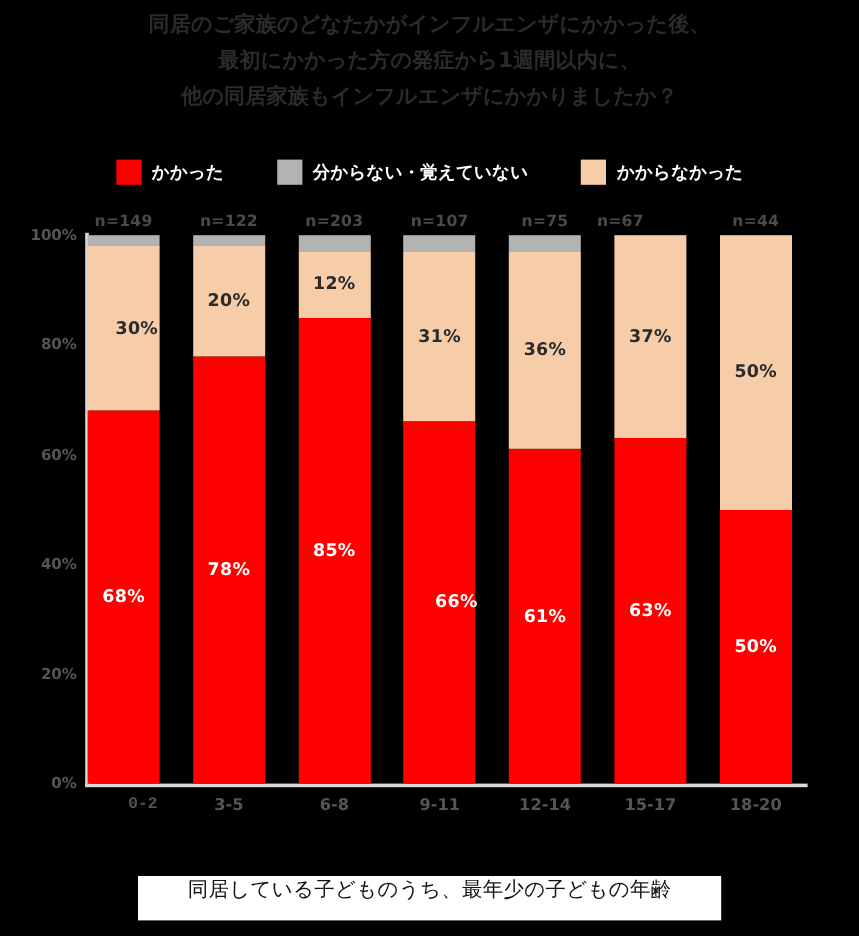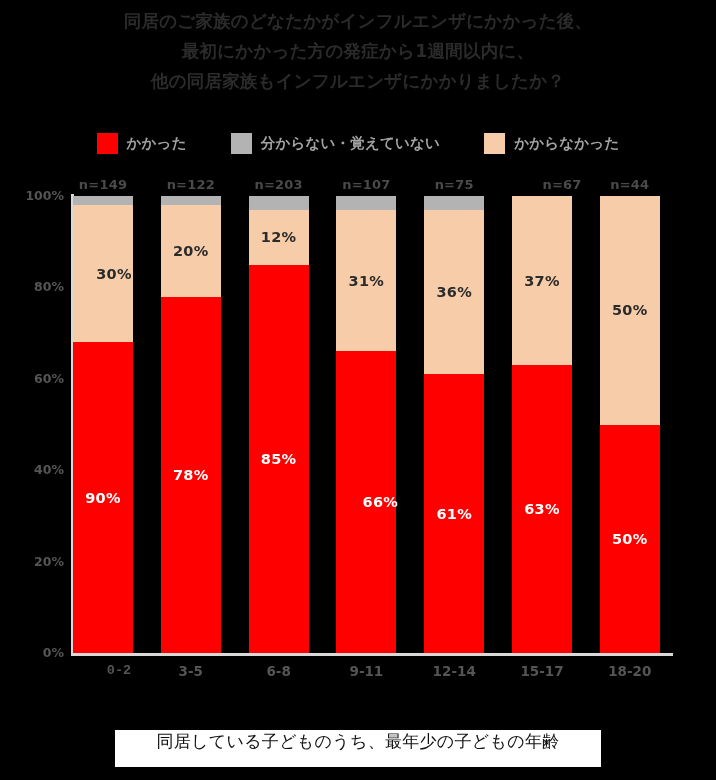--- a/index.html
+++ b/index.html
@@ -48,21 +48,21 @@
     align-items: center;
     gap: 9px;
   }
   .legend-swatch {
     width: 21px;
     height: 21px;
     display: block;
     flex: 0 0 auto;
   }
   .legend-label {
-    color: #a3a3a3;
+    color: #ffffff;
     font-size: 14.5px;
     font-weight: 600;
     white-space: nowrap;
     letter-spacing: .2px;
   }
 
   
   #plot {
     position: absolute;
     left: 0;
@@ -214,21 +214,21 @@
       <div class="x-tick-wrap" style="left: 248.6px; width: 60px;">6-8</div>
       <div class="x-tick-wrap" style="left: 336.4px; width: 60px;">9-11</div>
       <div class="x-tick-wrap" style="left: 424.2px; width: 60px;">12-14</div>
       <div class="x-tick-wrap" style="left: 512px; width: 60px;">15-17</div>
       <div class="x-tick-wrap" style="left: 599.8px; width: 60px;">18-20</div>
     </div>
   <div id="plot-area"></div>
 <div class="bar-col" style="left: 73px; top: 196px; width: 60px; height: 457px;">
       <div class="bar-stack" style="height: 457px;">
         <div class="seg seg-primary" style="background: rgb(255, 0, 0); height: 310.76px; bottom: 0px;">
-          <span class="seg-label">90%</span>
+          <span class="seg-label">68%</span>
         </div>
         <div class="seg seg-secondary" style="background: rgb(247, 204, 169); height: 137.1px; bottom: 310.76px; padding-left: 22px;">
           <span class="seg-label">30%</span>
         </div>
         <div class="seg seg-tertiary" style="background: rgb(179, 179, 179); height: 9.14px; bottom: 447.86px;"></div>
       </div>
     </div>
     <div class="n-label" style="left: 73px; width: 60px; top: 177px;">n=149</div>
     <div class="bar-col" style="left: 160.8px; top: 196px; width: 60px; height: 457px;">
       <div class="bar-stack" style="height: 457px;">
@@ -281,21 +281,21 @@
     <div class="bar-col" style="left: 512px; top: 196px; width: 60px; height: 457px;">
       <div class="bar-stack" style="height: 457px;">
         <div class="seg seg-primary" style="background: rgb(255, 0, 0); height: 287.91px; bottom: 0px;">
           <span class="seg-label">63%</span>
         </div>
         <div class="seg seg-secondary" style="background: rgb(247, 204, 169); height: 169.09px; bottom: 287.91px;">
           <span class="seg-label">37%</span>
         </div>
       </div>
     </div>
-    <div class="n-label" style="left: 532px; width: 60px; top: 177px;">n=67</div>
+    <div class="n-label" style="left: 487px; width: 60px; top: 177px;">n=67</div>
     <div class="bar-col" style="left: 599.8px; top: 196px; width: 60px; height: 457px;">
       <div class="bar-stack" style="height: 457px;">
         <div class="seg seg-primary" style="background: rgb(255, 0, 0); height: 228.5px; bottom: 0px;">
           <span class="seg-label">50%</span>
         </div>
         <div class="seg seg-secondary" style="background: rgb(247, 204, 169); height: 228.5px; bottom: 228.5px;">
           <span class="seg-label">50%</span>
         </div>
       </div>
     </div>

